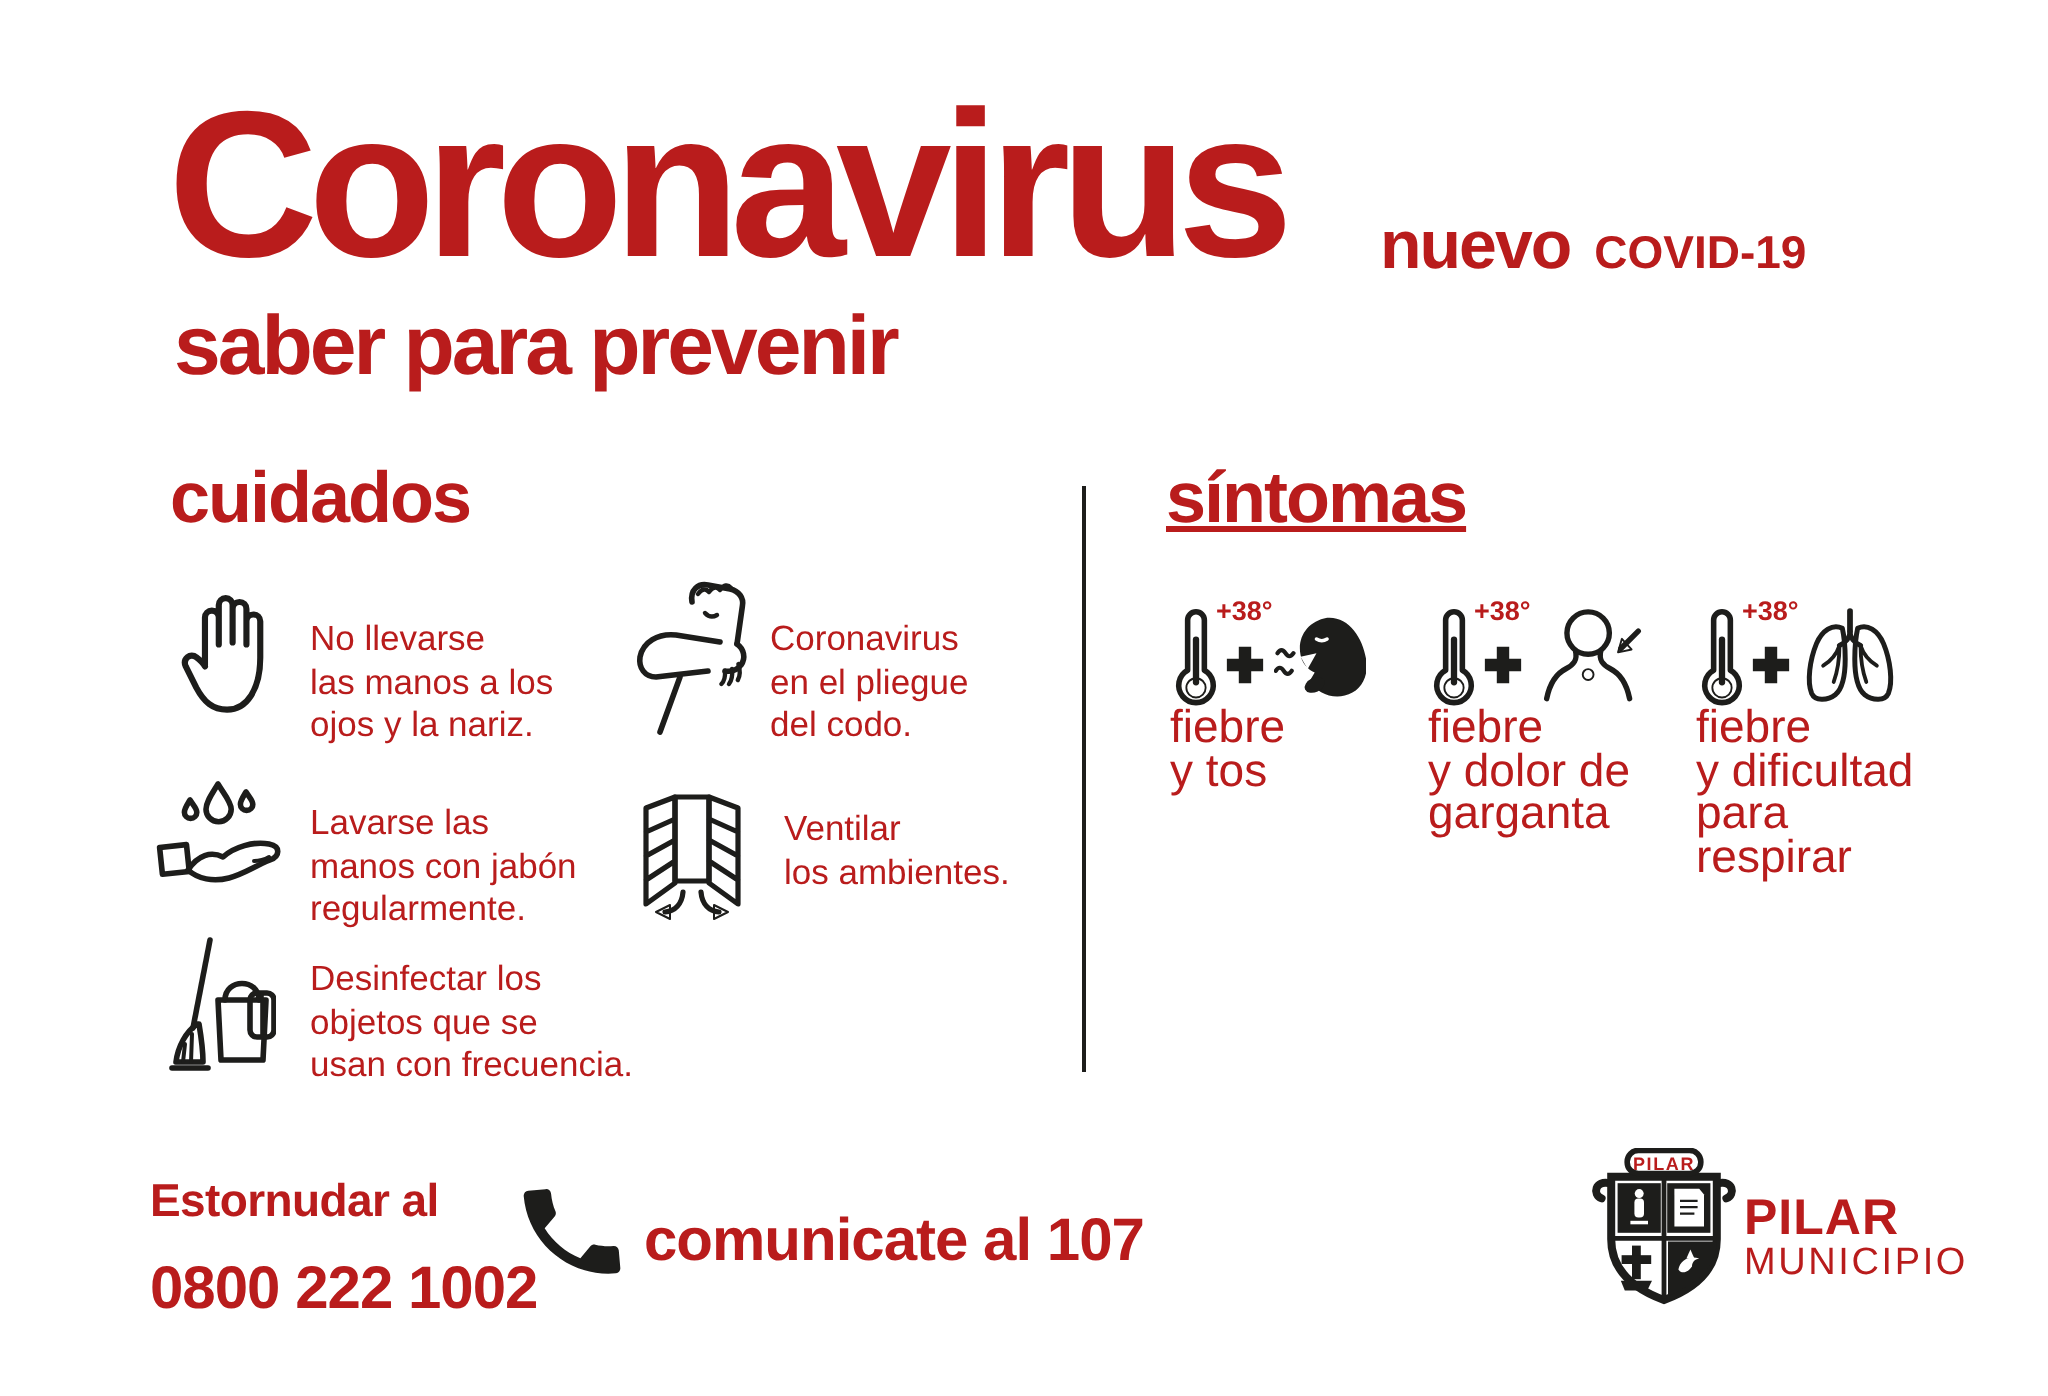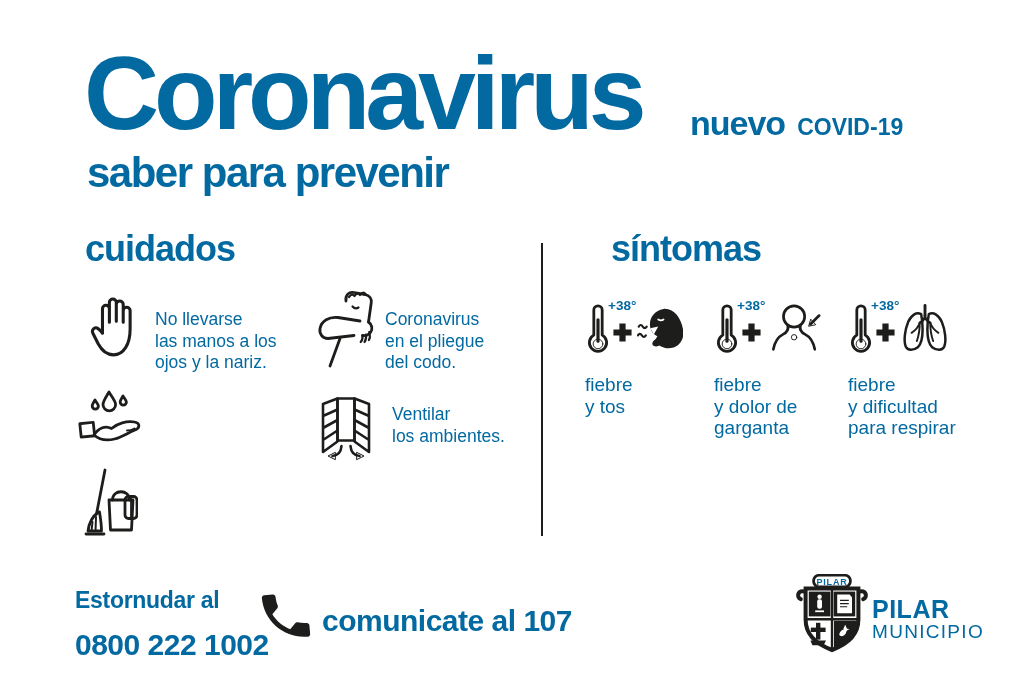--- a/index.html
+++ b/index.html
@@ -1,32 +1,32 @@
 <!DOCTYPE html>
 <html><head>
 <meta charset="utf-8">
 <style>
   html,body{margin:0;padding:0;background:#fff;}
   .poster{
     position:relative;width:1024px;height:698px;background:#ffffff;
-    color:#0369a1;font-family:"Liberation Sans","DejaVu Sans",sans-serif;
+    color:#b91c1c;font-family:"Liberation Sans","DejaVu Sans",sans-serif;
     overflow:hidden;
   }
   .abs{position:absolute;}
   .title{font-size:104px;font-weight:bold;letter-spacing:-5px;line-height:.95;}
   .badge-row{display:flex;align-items:baseline;gap:12px;}
   .badge{font-size:34px;font-weight:bold;letter-spacing:-1px;}
   .badge-small{font-size:23px;font-weight:bold;letter-spacing:0;}
   .tagline{font-size:42px;font-weight:bold;letter-spacing:-1.5px;}
   .section-h{font-size:36px;font-weight:bold;letter-spacing:-1px;}
   .care-item{display:flex;align-items:flex-start;}
   .care-text{font-size:17.5px;line-height:21.5px;font-weight:400;}
   .symp-group{position:absolute;top:298px;width:130px;height:180px;}
   .symp-temp{position:absolute;font-size:13.5px;font-weight:bold;letter-spacing:0;}
-  .symp-text{position:absolute;top:76px;left:0;font-size:19px;line-height:21.5px;}
+  .symp-text{position:absolute;top:55px;left:0;font-size:23px;line-height:21.5px;}
   .divider{position:absolute;left:541px;top:243px;width:2px;height:293px;background:#1d1d1b;}
   .foot-label{font-size:23px;font-weight:bold;letter-spacing:-0.3px;line-height:24px;}
   .foot-strong{font-size:30px;font-weight:bold;letter-spacing:-0.5px;line-height:30px;margin-top:18px;}
   .logo-name{font-size:25px;font-weight:bold;letter-spacing:.5px;line-height:25px;}
   .logo-subname{font-size:19px;font-weight:400;letter-spacing:1.3px;line-height:16px;}
   .logo-banner{font-size:9px;font-weight:bold;letter-spacing:.8px;text-align:center;}
   svg{display:block;}
   .ink-stroke path,.ink-stroke line,.ink-stroke rect,.ink-stroke circle{
     fill:none;stroke:#1d1d1b;stroke-linecap:round;stroke-linejoin:round;
   }
@@ -62,35 +62,45 @@
     <span>
       <svg class="ink-stroke" width="66" height="58" viewBox="0 0 66 58">
         <path stroke-width="2.8" d="M17 10 C15.6 12.4 14.2 14.3 14.2 16.1 a3.1 3.1 0 0 0 6.2 0 C20.4 14.3 18.4 12.4 17 10 Z"></path>
         <path stroke-width="2.8" d="M31 2 C28 7 25 11 25 14.6 a6.3 6.3 0 0 0 12.6 0 C37.6 11 34 7 31 2 Z"></path>
         <path stroke-width="2.8" d="M45 6 C43.6 8.4 42.2 10.3 42.2 12.1 a3.1 3.1 0 0 0 6.2 0 C48.4 10.3 46.4 8.4 45 6 Z"></path>
         <rect stroke-width="2.8" x="2.5" y="33" width="13.5" height="13.5" transform="rotate(-6 9 40)"></rect>
         <path stroke-width="2.8" d="M16 45 C21 37.5 27.5 35.5 33.5 38.5 C39 33.5 49 30.5 56.5 32 C62.5 33.2 62 38 57 40 C49.5 43 44 47 36.5 49 C28.5 51 21 49.5 16 45 Z"></path>
         <path stroke-width="2" d="M49 40.5 q4 0 7.5 -2"></path>
       </svg>
     </span>
+    <div class="care-text" style="margin-left:11px;padding-top:11px;">
+      <div>Lavarse las</div>
+      <div>manos con jabón</div>
+      <div>regularmente.</div>
+    </div>
   </div>
 
   <div class="abs care-item" style="left:84px;top:468px;">
     <span>
       <svg class="ink-stroke" width="54" height="70" viewBox="0 0 54 70">
         <path stroke-width="2.8" d="M21 2 L12.5 46"></path>
         <path stroke-width="2.8" d="M14.5 44 C9 48 5 55 4 63 L17.5 63 C17.5 56 16.5 50 15.5 44 Z"></path>
         <path stroke-width="2" d="M8.5 54 L7.5 63 M12 49 L11.5 63"></path>
         <path stroke-width="2.8" d="M2 66 H20"></path>
         <path stroke-width="2.8" d="M25 32 H49 L47.5 62 H26.5 Z"></path>
         <path stroke-width="2.8" d="M28.5 32 C28.5 21 45.5 21 45.5 32"></path>
         <rect stroke-width="2.8" x="41" y="28.5" width="12" height="22" rx="3.5" fill="#ffffff"></rect>
         <path stroke-width="1.8" d="M47 28.5 V50.5"></path>
       </svg>
     </span>
+    <div class="care-text" style="margin-left:17px;padding-top:11px;">
+      <div>Desinfectar los</div>
+      <div>objetos que se</div>
+      <div>usan con frecuencia.</div>
+    </div>
   </div>
 
   <div class="abs care-item" style="left:316px;top:288px;">
     <span>
       <svg class="ink-stroke" width="60" height="84" viewBox="0 0 60 84">
         <path stroke-width="2.8" d="M30 13 C29 7 33 3.5 38 4.5 L49 6.5 C53.5 7.5 56 11 55.2 15 L52.5 34"></path>
         <path stroke-width="2.2" d="M33 9 q3 -4 5.5 -1 q3 -4 5.5 -1 q3 -4 5.5 -1"></path>
         <path stroke-width="2.2" d="M36.5 18.5 c1.8 2 4 2.2 6 1"></path>
         <path stroke-width="2.8" d="M52.5 34 C56 36.5 57 41 54.5 44.5 C52.5 47 49.5 48 46.5 47.5"></path>
         <path stroke-width="2.2" d="M46.5 47.5 q0.3 4.5 -1.8 6.5 M50 46.5 q0.5 5 -1.5 7.5 M53.2 44 q1.5 5 -0.3 8"></path>
@@ -118,21 +128,21 @@
       </svg>
     </span>
     <div class="care-text" style="margin-left:18px;padding-top:9px;">
       <div>Ventilar</div>
       <div>los ambientes.</div>
     </div>
   </div>
 
   <div class="divider"></div>
 
-  <div class="abs section-h" style="left:611px;top:228px;">síntomas</div>
+  <div class="abs section-h" style="left:583px;top:228px;text-decoration:underline;">síntomas</div>
 
   <div class="symp-group" style="left:585px;">
     <span class="abs" style="left:0;top:4px;">
       <svg class="ink-stroke" width="26" height="56" viewBox="0 0 28 60">
         <path stroke-width="3" d="M9.5 35.5 V8.5 a4.5 4.5 0 0 1 9 0 V35.5 a9.3 9.3 0 1 1 -9 0 Z"></path>
         <line stroke-width="3.4" x1="14" y1="19" x2="14" y2="42"></line>
         <circle cx="14" cy="45" r="5.2" fill="#1d1d1b" stroke="none"></circle>
       </svg>
     </span>
     <span class="symp-temp" style="left:23px;top:0;">+38°</span>

